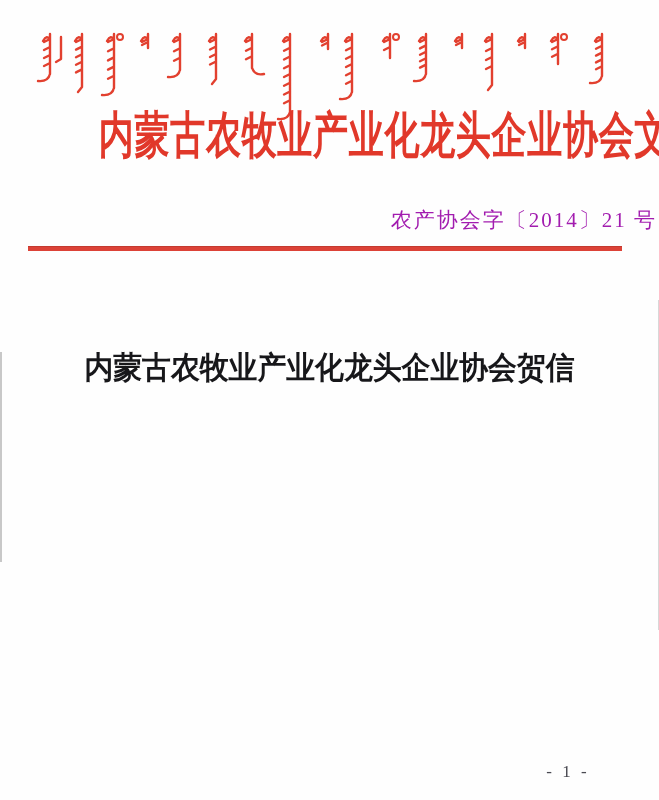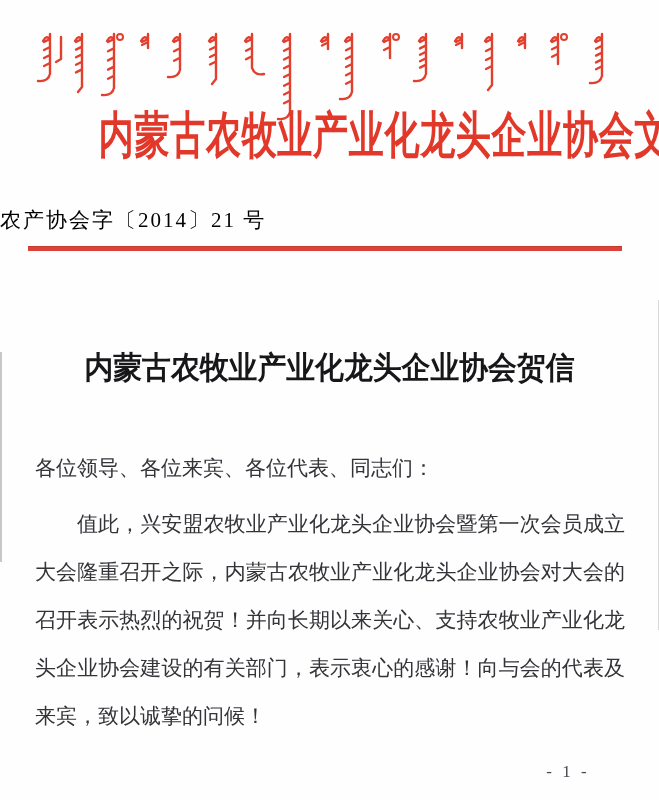--- a/index.html
+++ b/index.html
@@ -30,22 +30,22 @@
     font-size:50px;font-weight:bold;
     color:#e1382a;
     white-space:nowrap;
     transform:scaleX(0.70);
     transform-origin:50% 50%;
     letter-spacing:1px;
   }
   
   .doc-number{
     position:absolute;top:206px;left:0;width:657px;
-    text-align:left;
-    font-size:21px;color:#000000;
+    text-align:right;
+    font-size:21px;color:#a21caf;
     letter-spacing:2px;
   }
   
   .red-rule{
     position:absolute;top:246px;left:28px;width:594px;height:4px;
     background:#dc4237;
     border-top:1px solid #c33a30;
   }
   
   .letter-title{
@@ -110,24 +110,16 @@
   </div>
 
   <div class="org-title">内蒙古农牧业产业化龙头企业协会文件</div>
 
   <div class="doc-number">农产协会字〔2014〕21 号</div>
 
   <div class="red-rule"></div>
 
   <div class="letter-title">内蒙古农牧业产业化龙头企业协会贺信</div>
 
-  <div class="letter-body">
-    <div class="line salutation">各位领导、各位来宾、各位代表、同志们：</div>
-    <div class="line full indent">值此，兴安盟农牧业产业化龙头企业协会暨第一次会员成立</div>
-    <div class="line full">大会隆重召开之际，内蒙古农牧业产业化龙头企业协会对大会的</div>
-    <div class="line full">召开表示热烈的祝贺！并向长期以来关心、支持农牧业产业化龙</div>
-    <div class="line full">头企业协会建设的有关部门，表示衷心的感谢！向与会的代表及</div>
-    <div class="line">来宾，致以诚挚的问候！</div>
-  </div>
 
   <div class="page-number">- 1 -</div>
 
 </div>
 
 </body></html>

